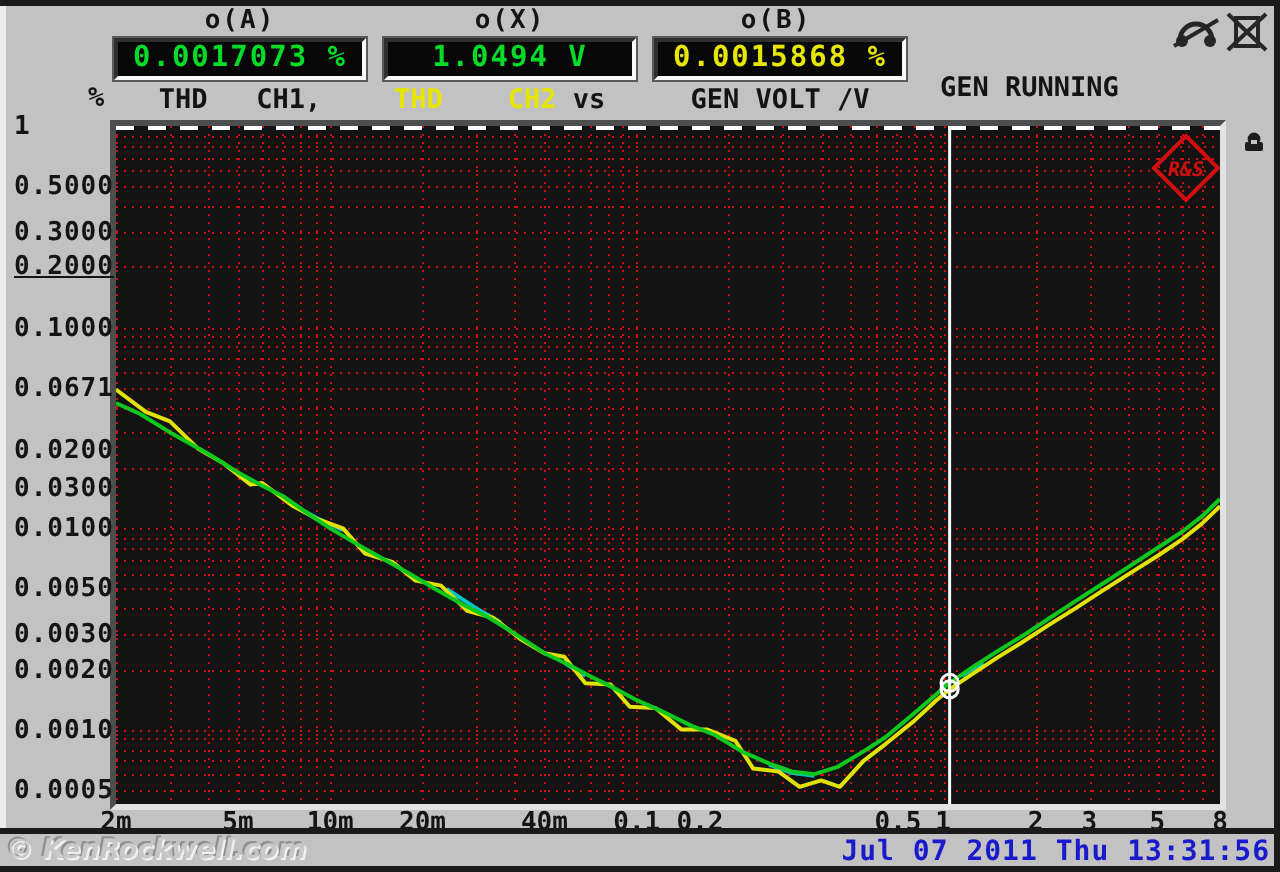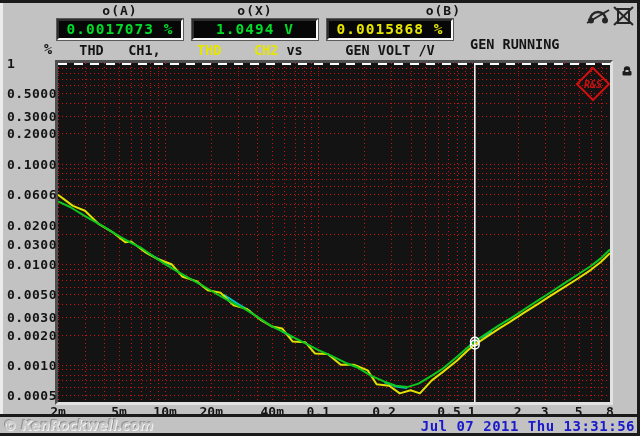--- a/index.html
+++ b/index.html
@@ -29,21 +29,21 @@
 <div class="screen">
 
   <div class="abs hdr" style="left:57px;top:3px;">o(A)</div>
   <div class="abs valbox green" style="left:57px;top:19px;">0.0017073 %</div>
   <div class="abs sub" style="left:57px;top:42px;width:126px;text-align:center;">THD   CH1,</div>
 
   <div class="abs hdr" style="left:192px;top:3px;">o(X)</div>
   <div class="abs valbox green" style="left:192px;top:19px;">1.0494  V</div>
   <div class="abs sub" style="left:197px;top:42px;"><span class="yellow">THD    CH2</span><span> vs</span></div>
 
-  <div class="abs hdr" style="left:335px;top:3px;text-align:right;">o(B)</div>
+  <div class="abs hdr" style="left:325px;top:3px;">o(B)</div>
   <div class="abs valbox yellow" style="left:327px;top:19px;">0.0015868 %</div>
   <div class="abs sub" style="left:327px;top:42px;width:126px;text-align:center;">GEN VOLT /V</div>
 
   <div class="abs sub" style="left:44px;top:41px;">%</div>
 
   <div class="abs status" style="left:470px;top:2px;">
     <div>GEN RUNNING</div>
     <div>ANL 1:TERM 2:TERM</div>
     <div>SWP TERMINATED</div>
   </div>
@@ -157,40 +157,40 @@
       <circle cx="7" cy="4.5" r="3.2" fill="#1c1c1c"></circle>
       <rect x="2.5" y="6" width="9" height="4.5" rx="1" fill="#1c1c1c"></rect>
       <rect x="5.5" y="5" width="3" height="2" fill="#c2c2c2"></rect>
     </svg>
   </span>
 
   <div id="ylabels" class="abs" style="left:0;top:0;">
       <div class="ylab" style="top: 56px;">1</div>
       <div class="ylab" style="top: 86.2855px;">0.5000</div>
       <div class="ylab" style="top: 108.605px;">0.3000</div>
-      <div class="ylab" style="top: 126.321px;">0.2000</div>
+      <div class="ylab" style="top: 126.321px; text-decoration: underline;">0.2000</div>
       <div class="ylab" style="top: 156.606px;">0.1000</div>
-      <div class="ylab" style="top: 186.892px;">0.0606</div>
+      <div class="ylab" style="top: 186.892px;">0.0671</div>
       <div class="ylab" style="top: 225px; margin-top: 12px;">0.0300</div>
       <div class="ylab" style="top: 218px; text-align: right;">0.0200</div>
       <div class="ylab" style="top: 257.212px;">0.0100</div>
       <div class="ylab" style="top: 287.498px;">0.0050</div>
       <div class="ylab" style="top: 309.817px;">0.0030</div>
       <div class="ylab" style="top: 327.533px;">0.0020</div>
       <div class="ylab" style="top: 357.819px;">0.0010</div>
       <div class="ylab" style="top: 388.104px;">0.0005</div>
     </div>
   <div id="xlabels" class="abs" style="left:0;top:404px;height:14px;">
       <div class="xlab" style="left: 58px;">2m</div>
       <div class="xlab" style="left: 118.983px;">5m</div>
       <div class="xlab" style="left: 165.114px;">10m</div>
       <div class="xlab" style="left: 211.246px;">20m</div>
       <div class="xlab" style="left: 272.228px;">40m</div>
       <div class="xlab" style="left: 318.36px;">0.1</div>
-      <div class="xlab" style="left: 384px;">0.2</div>
+      <div class="xlab" style="left: 350px;">0.2</div>
       <div class="xlab" style="left: 433px; margin-left: 16px;">0.5</div>
       <div class="xlab" style="left: 471.605px;">1</div>
       <div class="xlab" style="left: 517.737px;">2</div>
       <div class="xlab" style="left: 544.722px;">3</div>
       <div class="xlab" style="left: 578.72px;">5</div>
       <div class="xlab" style="left: 610px;">8</div>
     </div>
 
   <div class="abs watermark" style="left:3px;top:417px;">© KenRockwell.com</div>
   <div class="abs footer-date" style="right:5px;top:418px;">Jul 07 2011 Thu 13:31:56</div>

